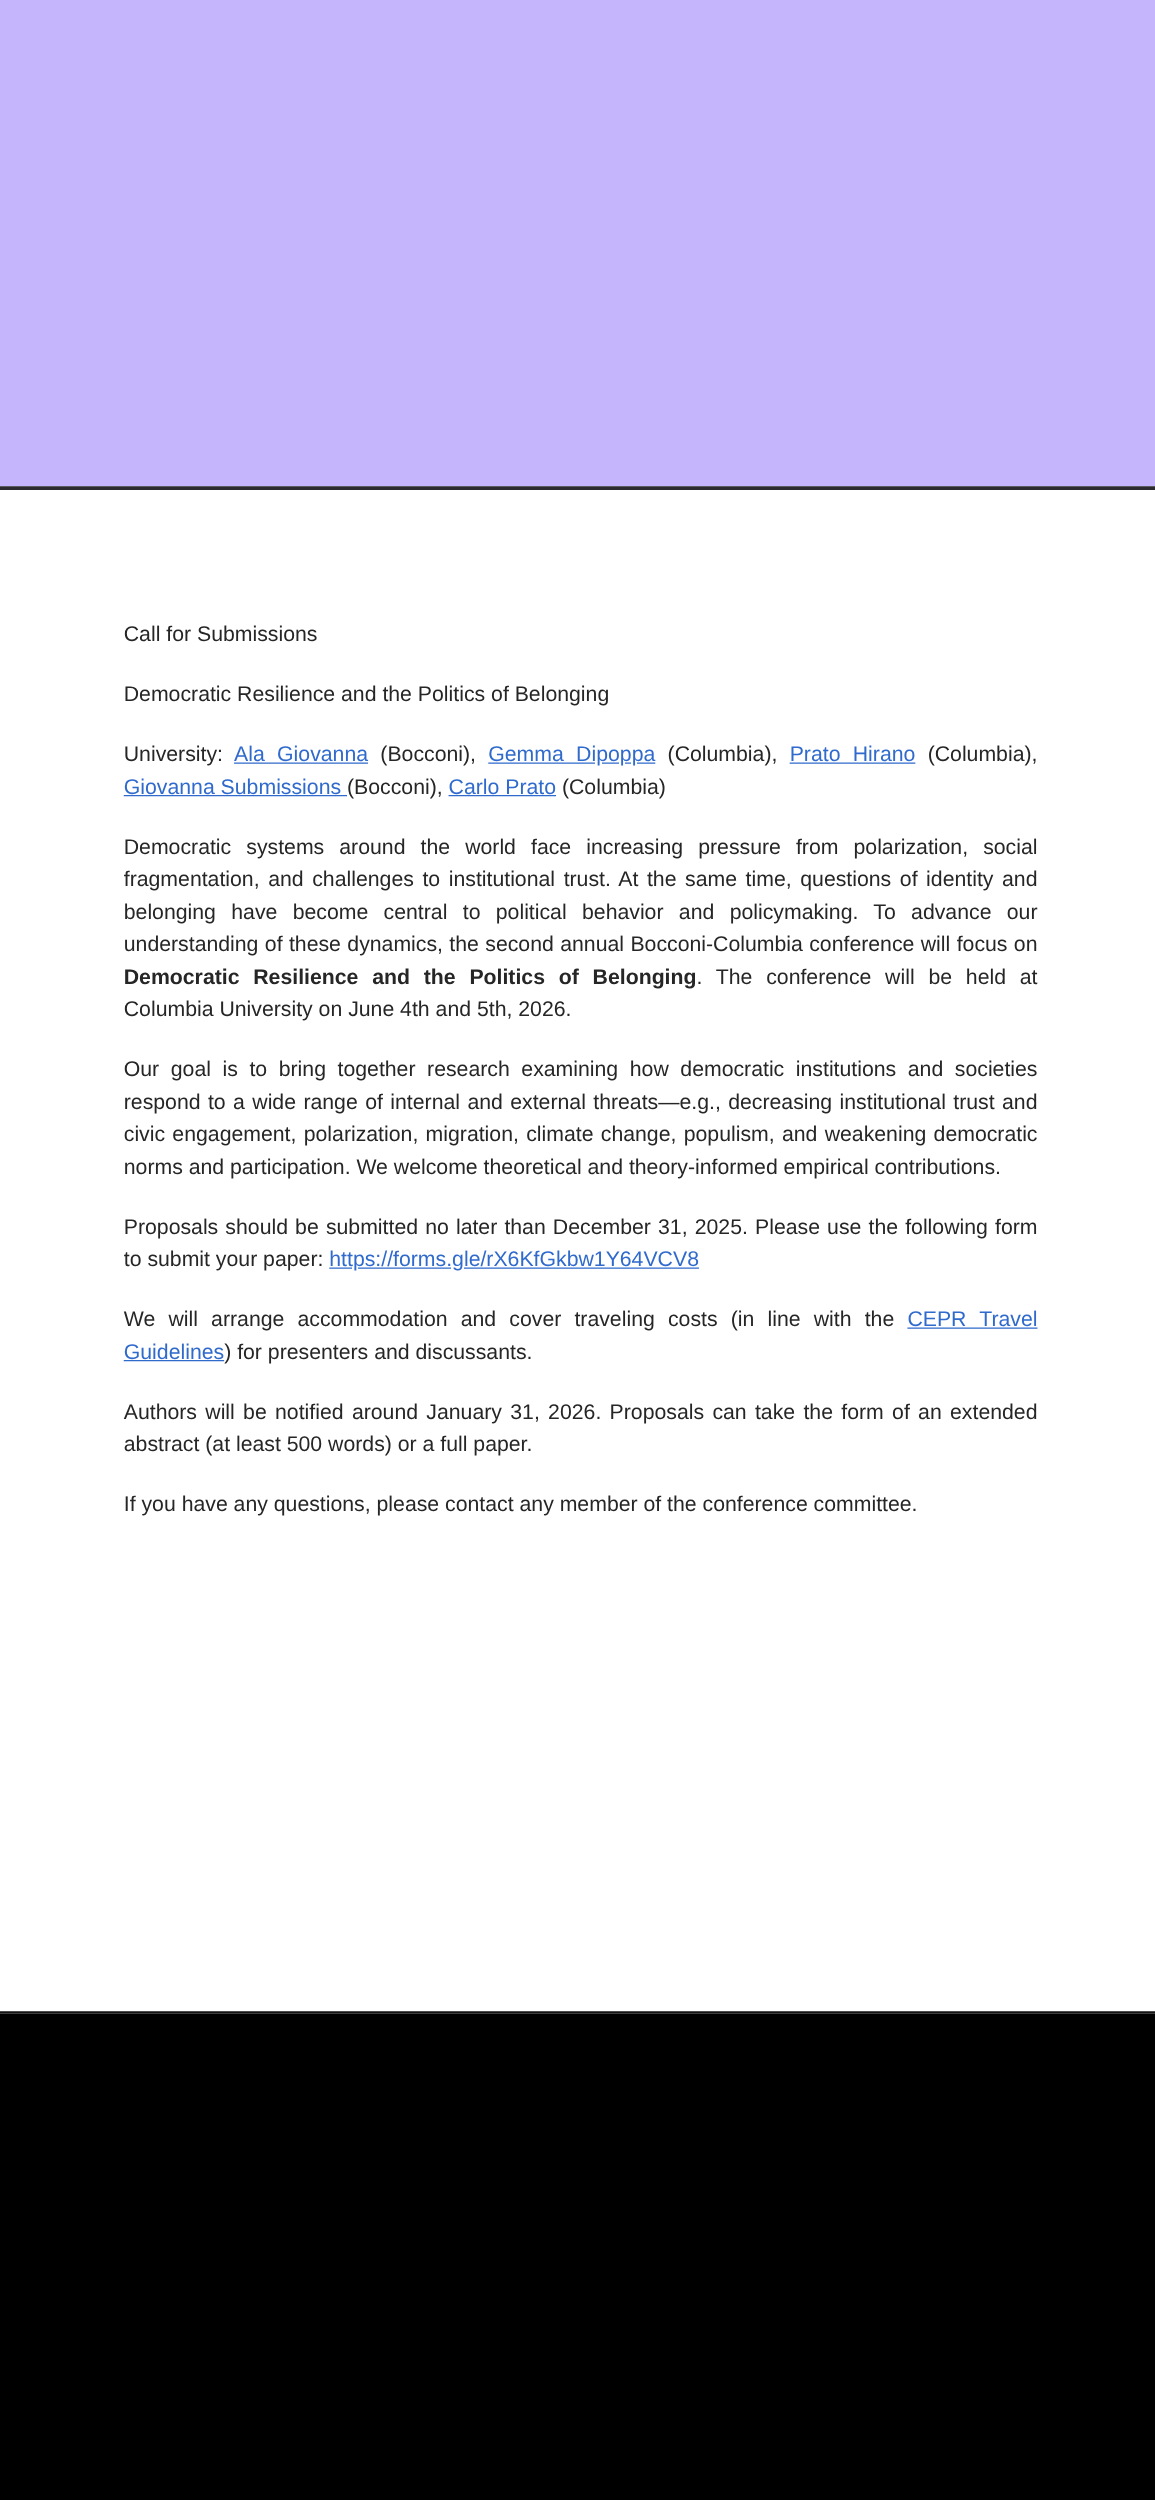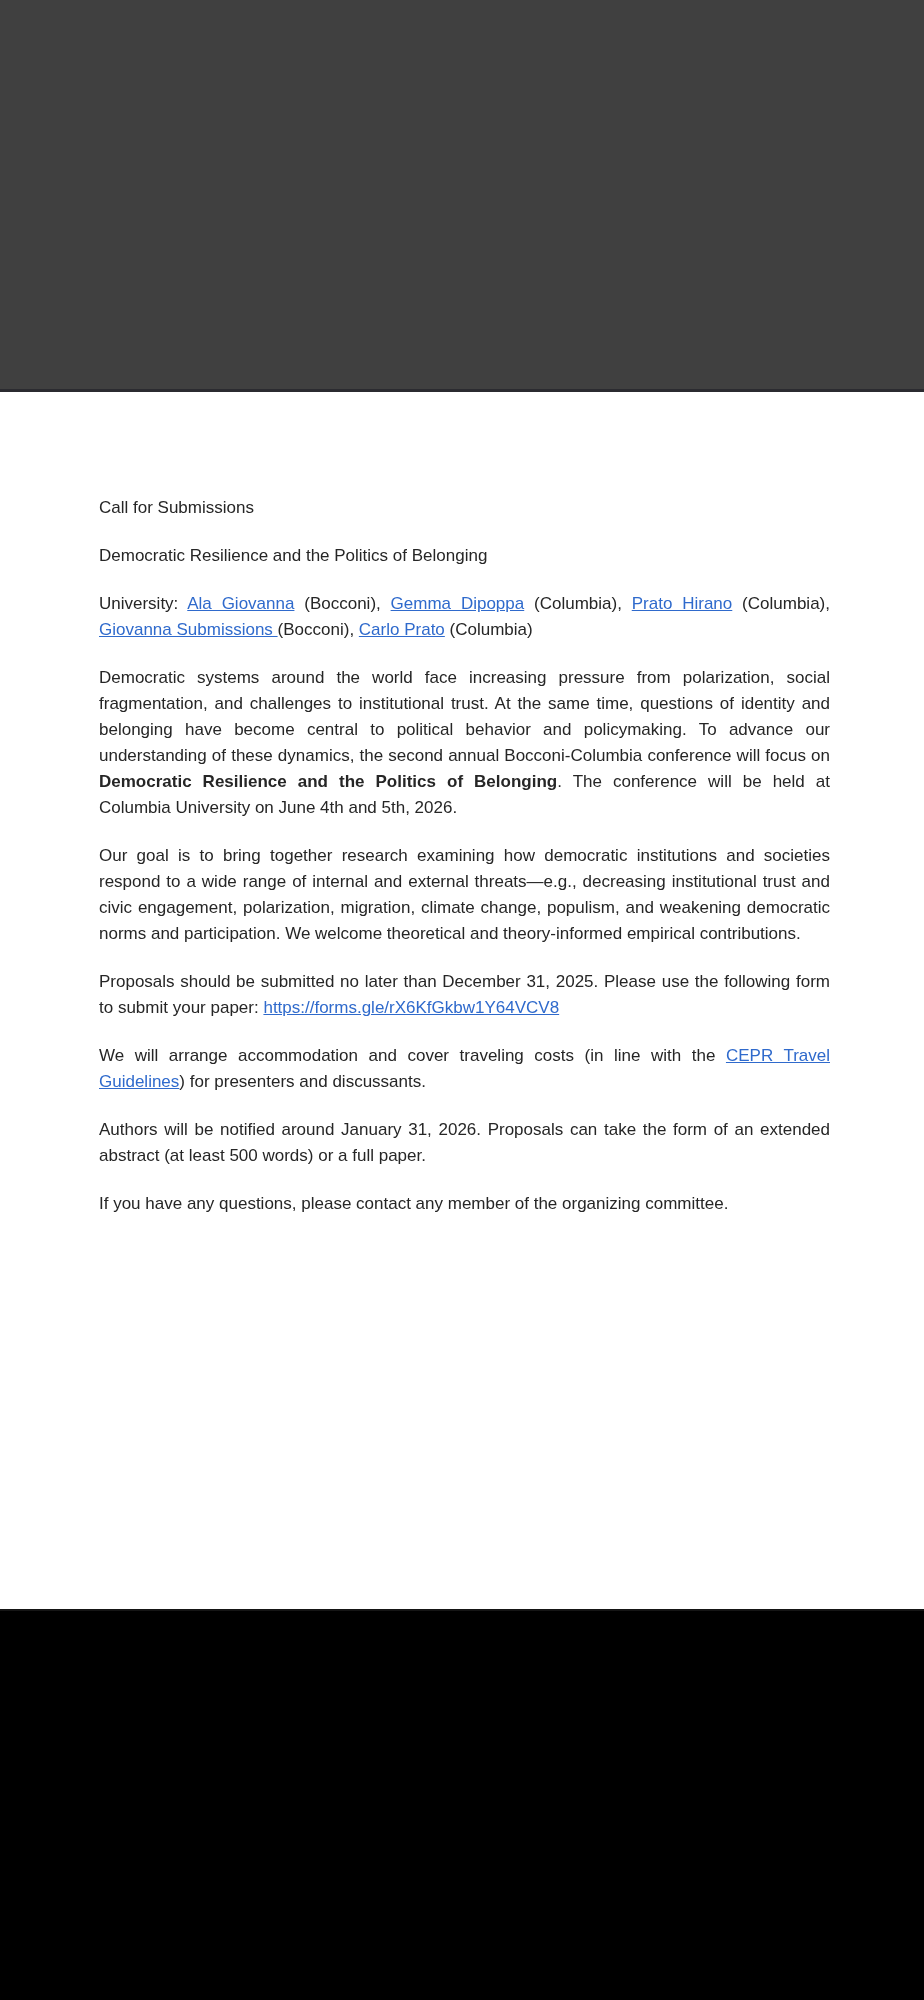--- a/index.html
+++ b/index.html
@@ -8,21 +8,21 @@
     width: 924px;
     height: 2000px;
     background: #000000;
     overflow: hidden;
     font-family: "Liberation Sans", sans-serif;
   }
   .canvas {
     position: relative;
     width: 924px;
     height: 1513px;
-    background: #404040;
+    background: #c4b5fd;
   }
   .page {
     position: absolute;
     top: 389px;
     left: 0;
     width: 924px;
     height: 1222px;
     background: #ffffff;
     border-top: 3px solid #2b2b30;
     border-bottom: 2px solid #151515;
@@ -82,17 +82,17 @@
       <p class="body-par">
         <span>Proposals should be submitted no later than December 31, 2025. Please use the following form to submit your paper: </span><a class="doc-link">https://forms.gle/rX6KfGkbw1Y64VCV8</a>
       </p>
 
       <p class="body-par">
         <span>We will arrange accommodation and cover traveling costs (in line with the </span><a class="doc-link">CEPR Travel Guidelines</a><span>) for presenters and discussants.</span>
       </p>
 
       <p class="body-par">Authors will be notified around January 31, 2026. Proposals can take the form of an extended abstract (at least 500 words) or a full paper.</p>
 
-      <p class="last-par">If you have any questions, please contact any member of the organizing committee.</p>
+      <p class="last-par">If you have any questions, please contact any member of the conference committee.</p>
 
     </div>
   </div>
 </div>
 
 </body></html>

